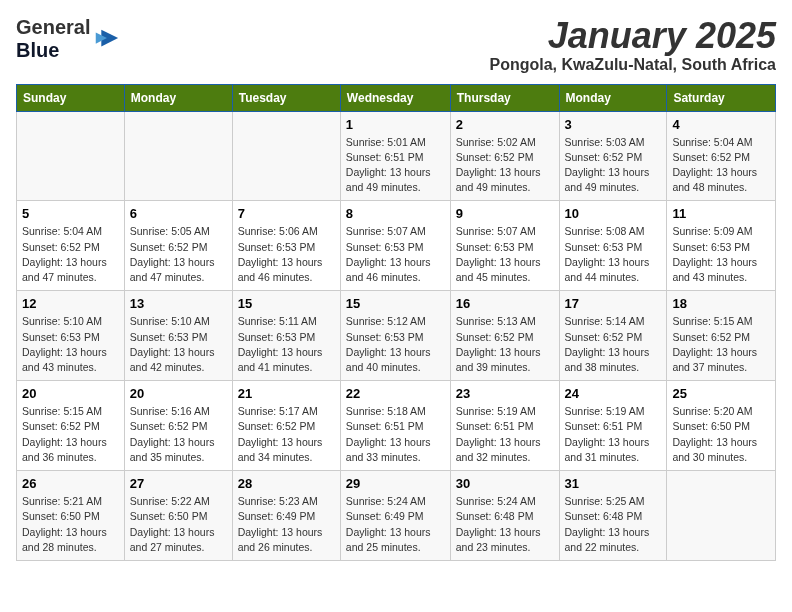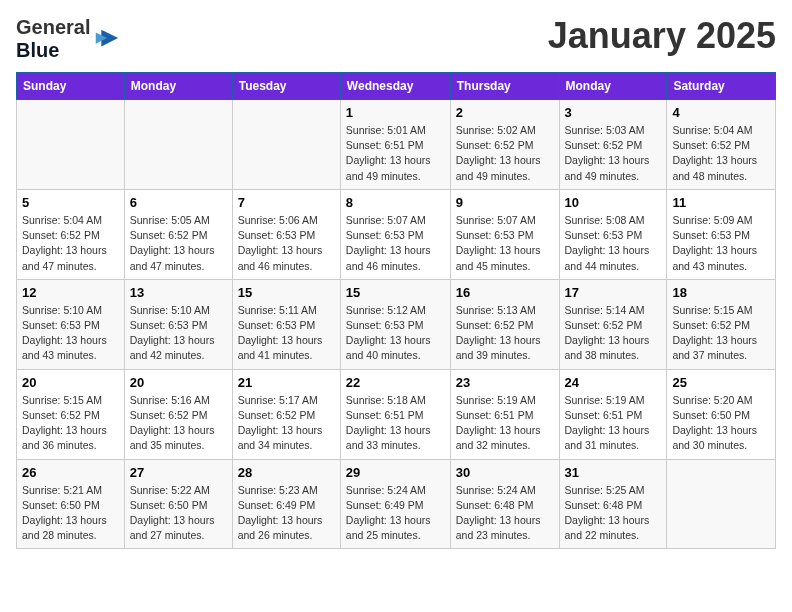--- a/index.html
+++ b/index.html
@@ -27,33 +27,34 @@
       margin-left: 2px;
     }
     .title-block {
       text-align: right;
     }
     .month-title {
       font-size: 36px;
       font-weight: bold;
       color: #333;
       line-height: 1.1;
+      font-style: italic;
     }
     .location-title {
       font-size: 16px;
       color: #333;
       font-weight: bold;
     }
     table {
       width: 100%;
       border-collapse: collapse;
       font-size: 11px;
     }
     thead tr th {
-      background-color: #6d28d9;
+      background-color: #4d7c0f;
       color: #fff;
       text-align: left;
       padding: 6px 6px;
       font-size: 12px;
       font-weight: bold;
       border: 1px solid #1a5fa8;
     }
     tbody tr td {
       border: 1px solid #ccc;
       vertical-align: top;
@@ -92,20 +93,21 @@
       <span style="font-size:20px;font-weight:bold;color:#333;">General</span><br>
       <span style="font-size:20px;font-weight:bold;color:#0f172a;">Blue</span>
     </span>
     <svg class="logo-icon" viewBox="0 0 30 30" xmlns="http://www.w3.org/2000/svg">
       <polygon points="10,5 28,14 10,23" fill="#1a5fa8"></polygon>
       <polygon points="4,8 16,14 4,20" fill="#4a9ad4"></polygon>
     </svg>
   </div>
   <div class="title-block">
     <div class="month-title">January 2025</div>
+    <div class="location-title">Pongola, KwaZulu-Natal, South Africa</div>
   </div>
 </div>
 
 <table>
   <thead>
     <tr id="weekday-header">
     <th>Sunday</th>
         <th>Monday</th>
         <th>Tuesday</th>
         <th>Wednesday</th>

